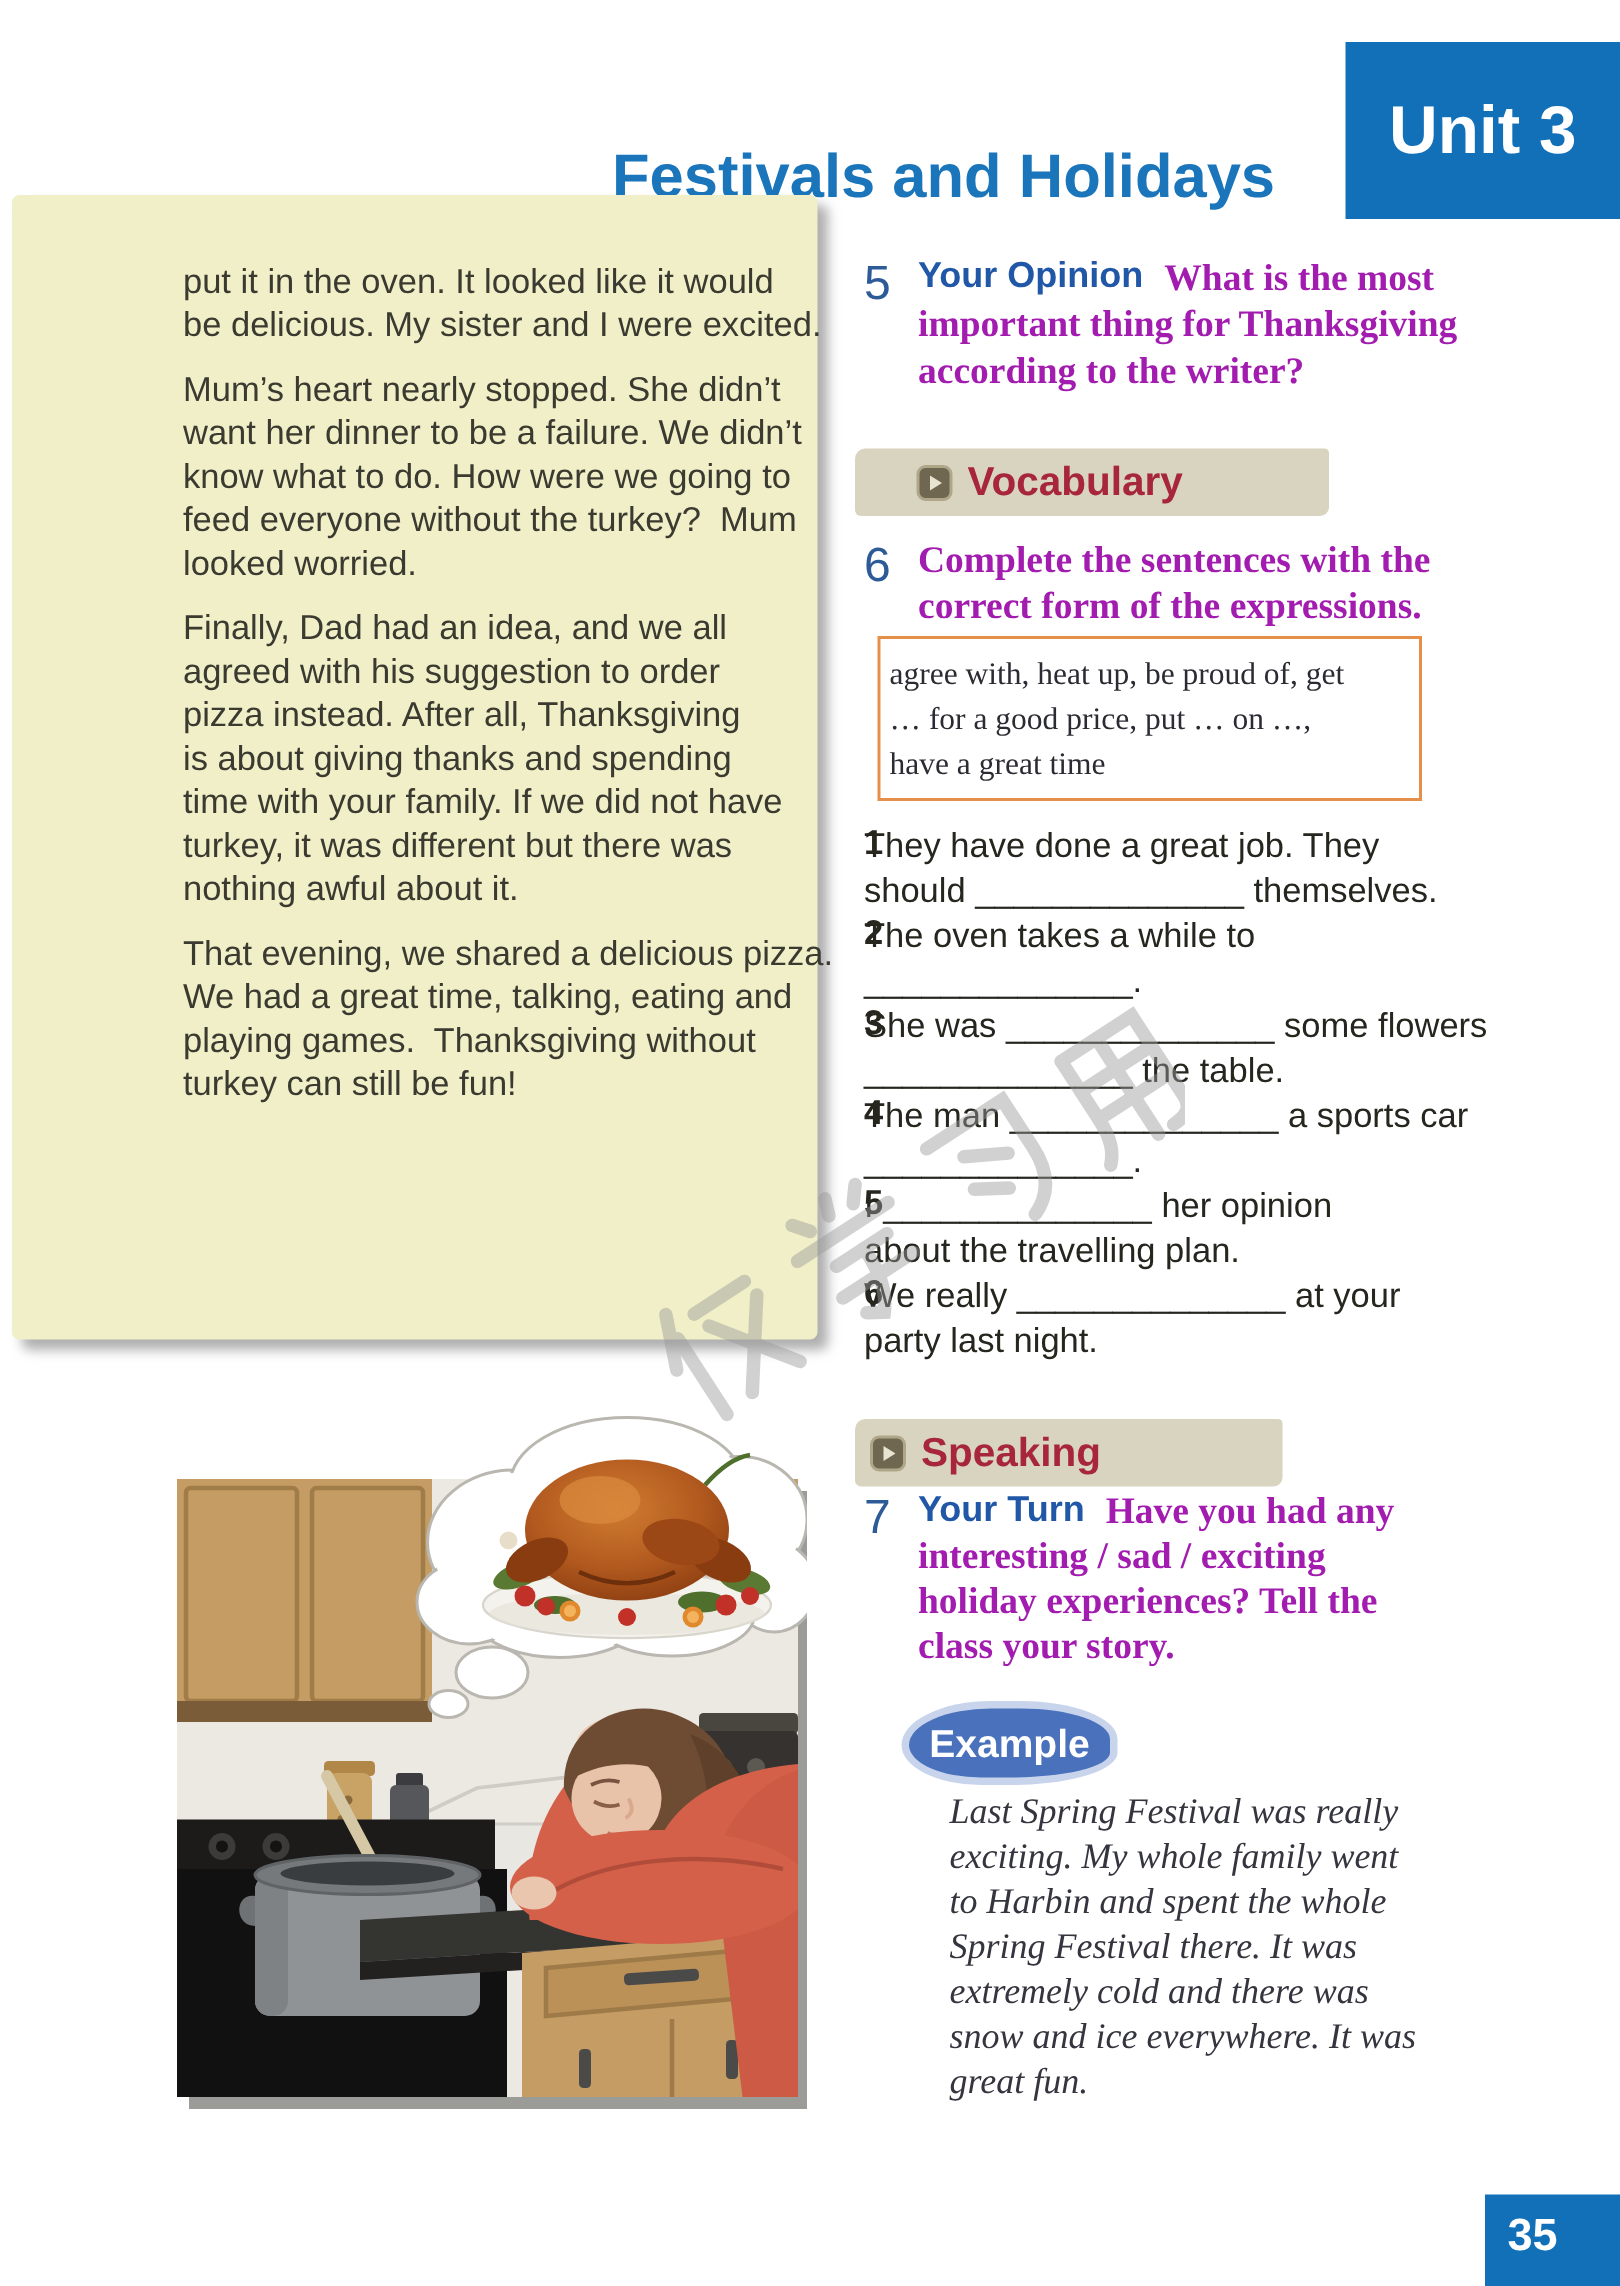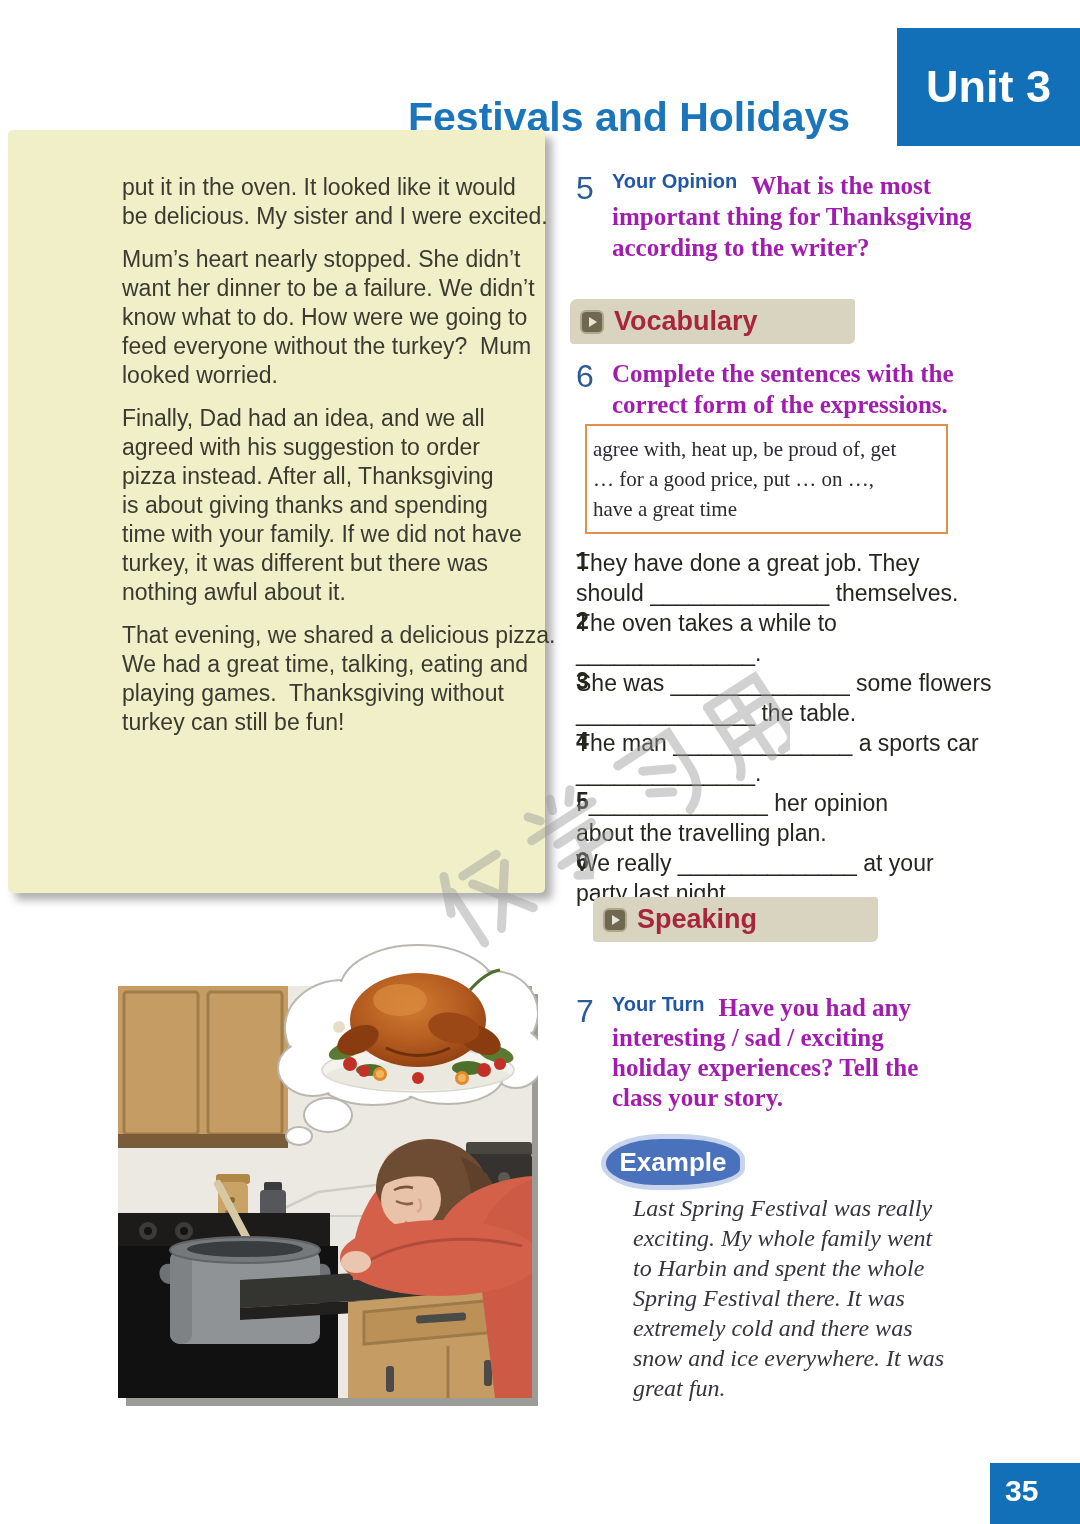--- a/index.html
+++ b/index.html
@@ -15,21 +15,21 @@
   
   #reading-box{position:absolute;left:8px;top:130px;width:537px;height:763px;background:#f0efc7;
                border-radius:5px;box-shadow:7px 7px 8px rgba(110,110,110,0.55);}
   #reading-box .inner{position:absolute;left:114px;top:43px;width:412px;}
   .rpara{font-size:23px;line-height:29px;color:#3a3a31;margin:0 0 14px 0;}
 
   
   .ex{position:absolute;}
   .ex-num{position:absolute;left:0;top:0;font-size:32px;color:#2d5b98;}
   .ex-body{margin-left:36px;width:392px;}
-  .tag{color:#2157a7;font-weight:bold;font-size:20px;margin-right:14px;}
+  .tag{color:#2157a7;font-weight:bold;font-size:24px;margin-right:14px;}
   .q{font-family:"Liberation Serif",serif;font-weight:bold;font-size:25px;line-height:31px;color:#a21caf;}
   .q.pre{display:inline;vertical-align:top;white-space:pre-line;}
 
   .band{position:absolute;left:570px;width:285px;height:45px;background:#d8d4bf;
         border-radius:7px 3px 6px 4px;display:flex;align-items:center;}
   .band-icon{width:20px;height:20px;margin-left:10px;background:#6f6750;border:2px solid #b0a78a;
              border-radius:6px;position:relative;flex:0 0 auto;}
   .band-icon::after{content:"";position:absolute;left:7px;top:5px;width:0;height:0;
              border-left:8px solid #e8e4d4;border-top:5px solid transparent;border-bottom:5px solid transparent;}
   .band-label{font-size:27px;font-weight:bold;color:#a7263c;margin-left:10px;}
@@ -96,21 +96,21 @@
 
   <div class="ex" style="left:576px;top:170px;">
     <span class="ex-num">5</span>
     <div class="ex-body">
       <span class="tag">Your Opinion</span><span class="q pre">What is the most
 important thing for Thanksgiving
 according to the writer?</span>
     </div>
   </div>
 
-  <div class="band" style="top:299px;">
+  <div class="band" style="top:299px;padding-left:31px;">
     <span class="band-icon"></span>
     <span class="band-label">Vocabulary</span>
   </div>
 
   <div class="ex" style="left:576px;top:358px;">
     <span class="ex-num">6</span>
     <div class="ex-body">
       <span class="q pre">Complete the sentences with the
 correct form of the expressions.</span>
     </div>
@@ -146,21 +146,21 @@
       <span class="sent-text pre">I ______________ her opinion
 about the travelling plan.</span>
     </div>
     <div class="sent">
       <span class="sent-num">6</span>
       <span class="sent-text pre">We really ______________ at your
 party last night.</span>
     </div>
   </div>
 
-  <div class="band" style="top:897px;margin-left:23px;">
+  <div class="band" style="top:946px;">
     <span class="band-icon"></span>
     <span class="band-label">Speaking</span>
   </div>
 
   <div class="ex" style="left:576px;top:993px;">
     <span class="ex-num">7</span>
     <div class="ex-body">
       <span class="tag">Your Turn</span><span class="q pre" style="line-height:30px;">Have you had any
 interesting / sad / exciting
 holiday experiences? Tell the

